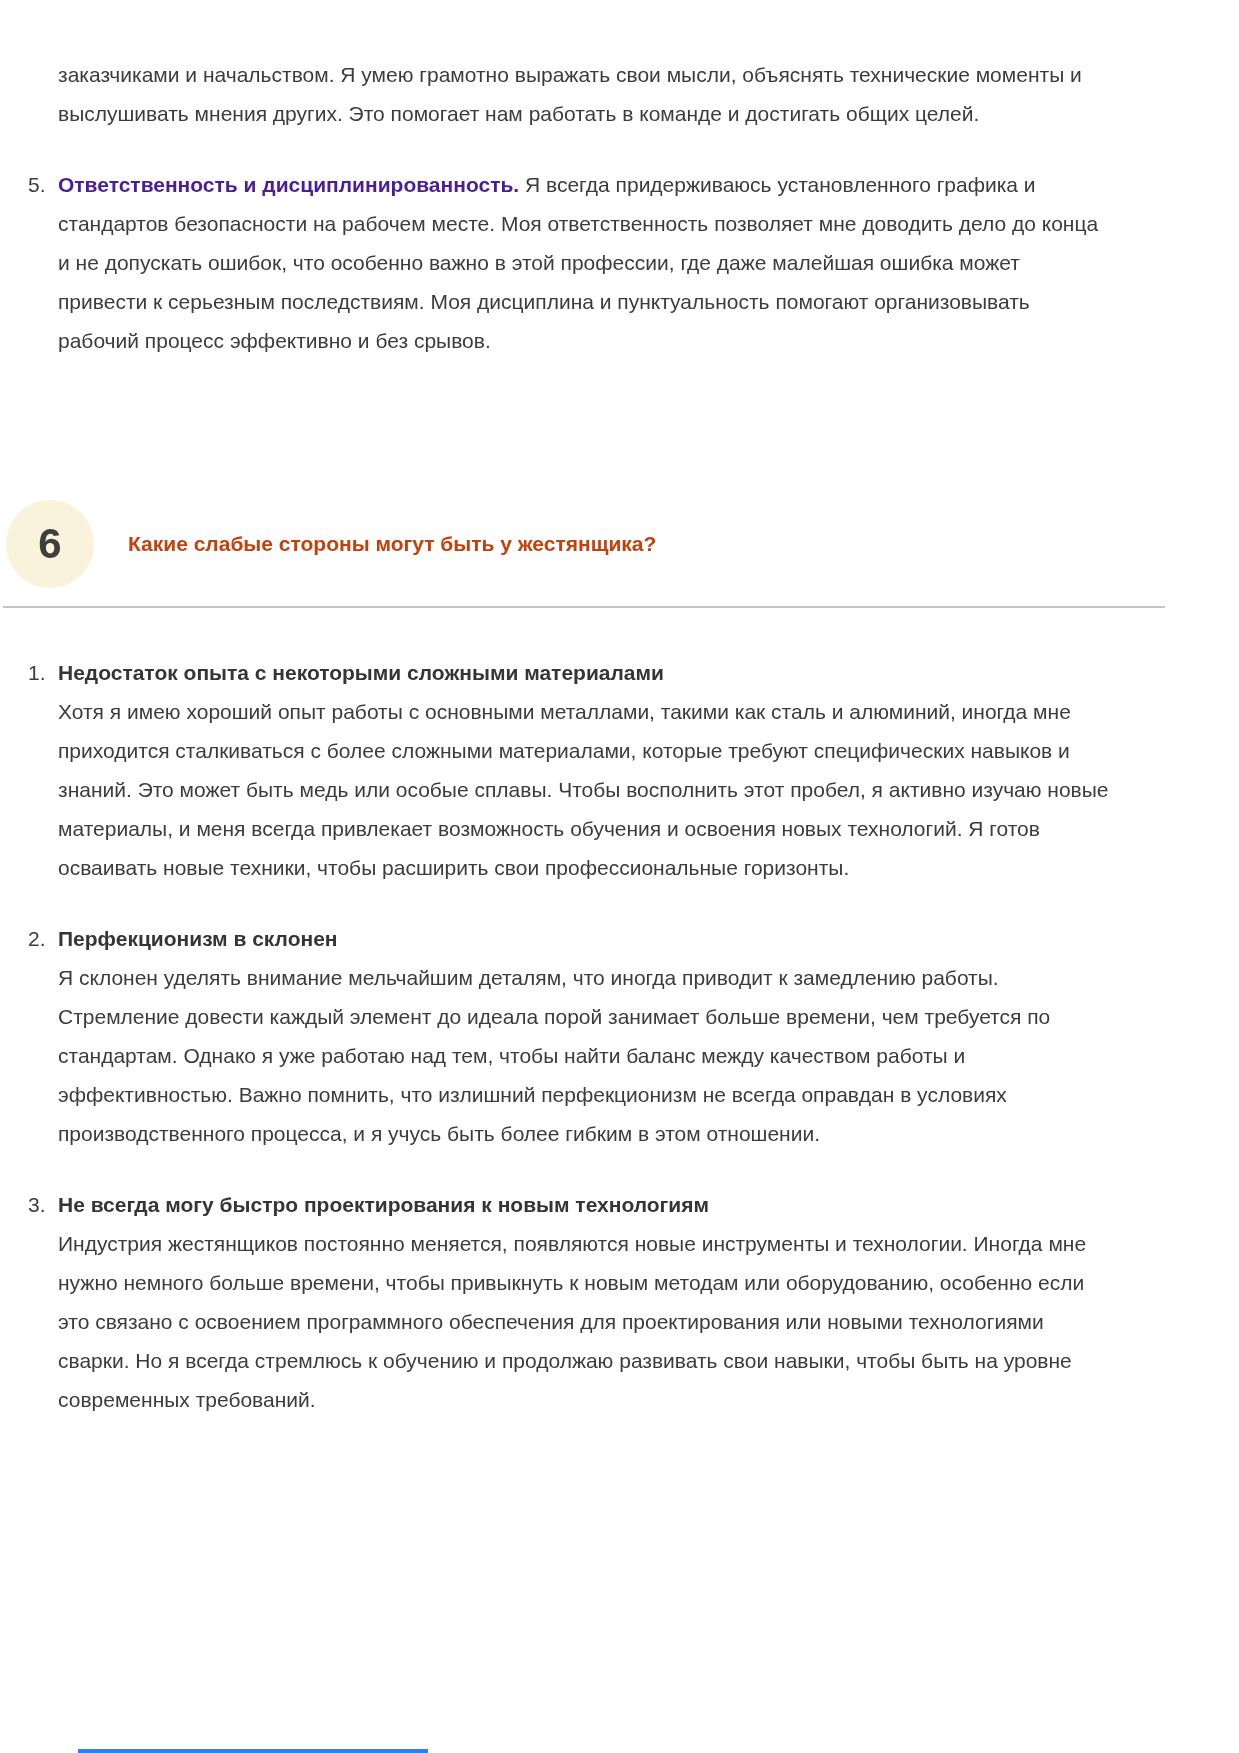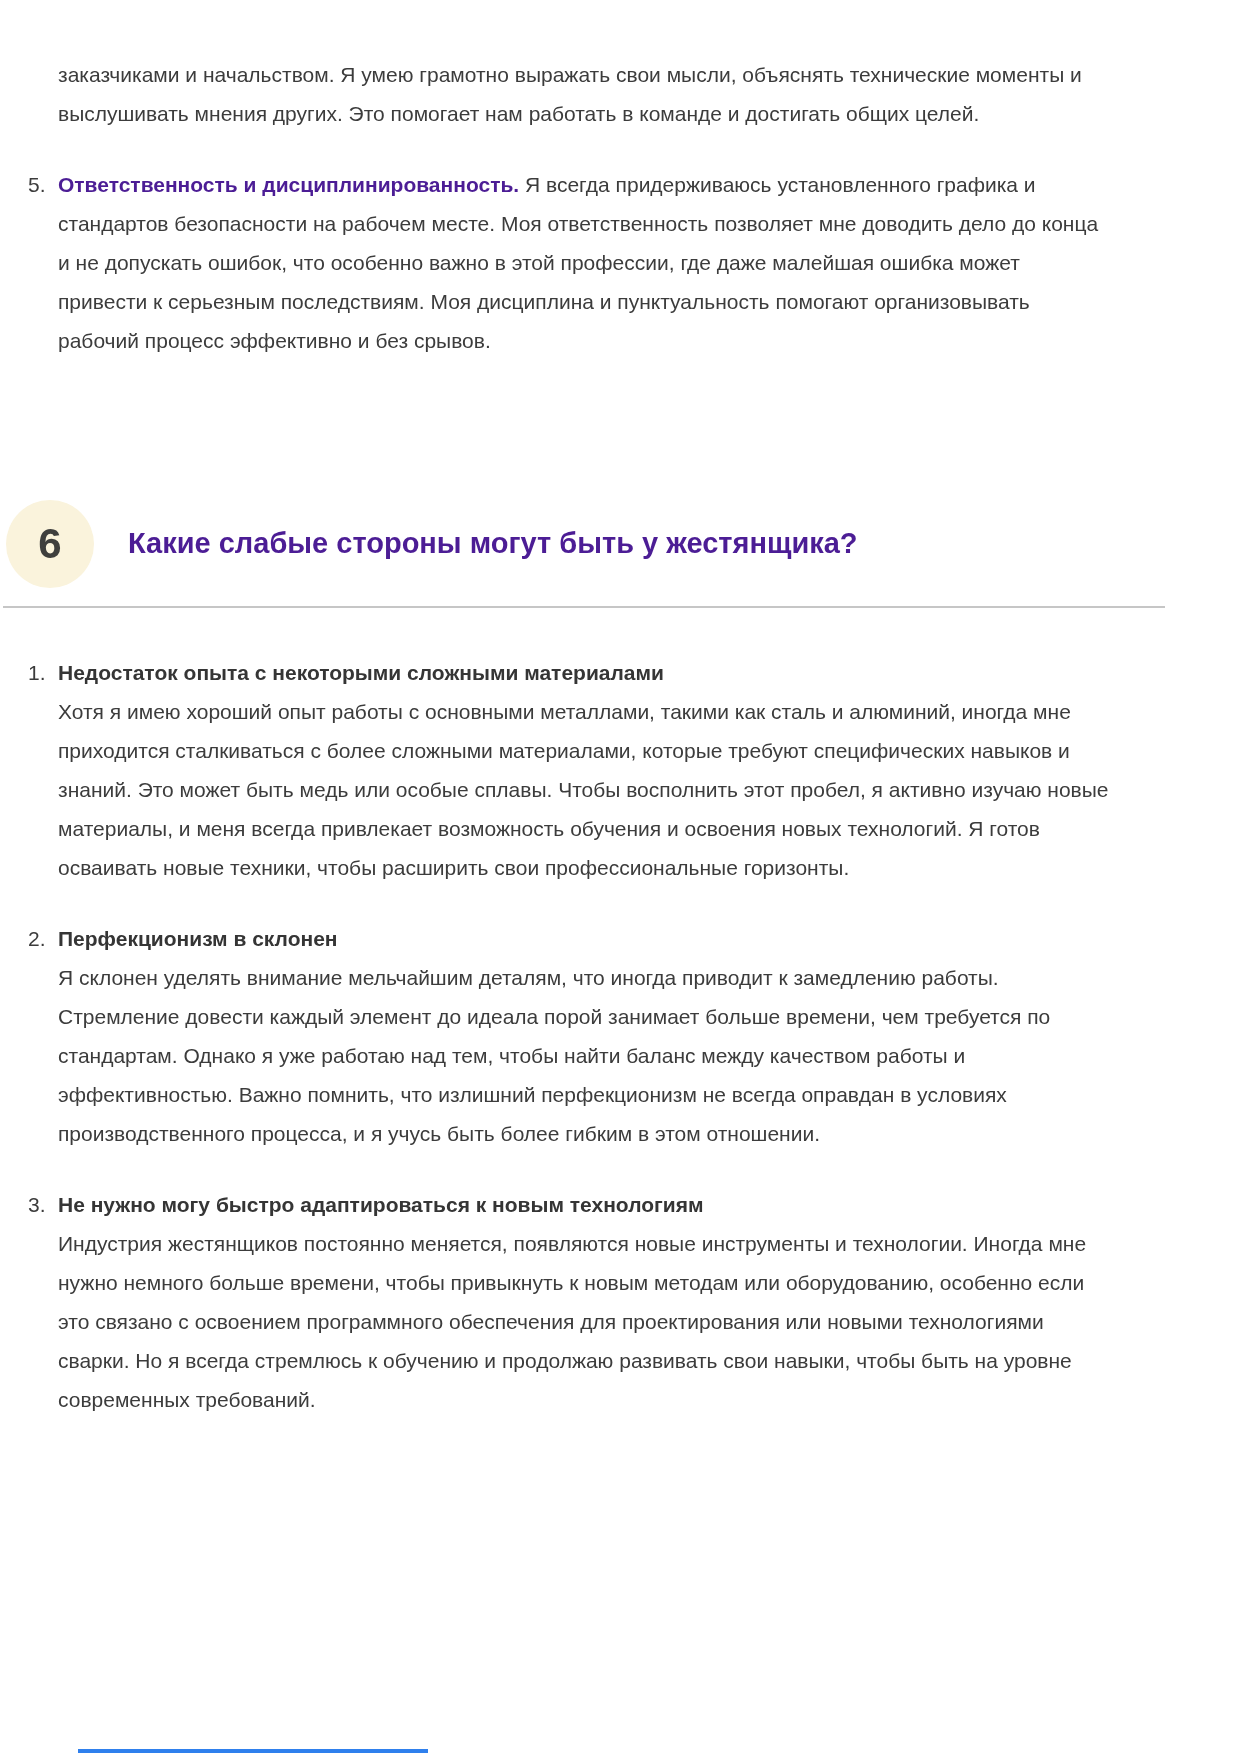--- a/index.html
+++ b/index.html
@@ -43,23 +43,23 @@
     background: #faf3dc;
     display: flex;
     align-items: center;
     justify-content: center;
     font-size: 42px;
     font-weight: 700;
     color: #3f3f3d;
     line-height: 1;
   }
   .section-title {
-    font-size: 29px;
+    font-size: 21px;
     font-weight: 700;
-    color: #4c1d95;
+    color: #c2410c;
     line-height: 1.3;
   }
   .divider {
     height: 2px;
     background: #c6c6c6;
     margin: 18px -55px 0 -55px;
   }
 
   .weaknesses-list { margin-top: 45px; }
   .weakness-item + .weakness-item { margin-top: 32px; }
@@ -102,21 +102,21 @@
     </div>
 
     <div class="list-item weakness-item">
       <span class="list-marker">2.</span>
       <p class="weakness-heading">Перфекционизм в склонен</p>
       <p class="weakness-body">Я склонен уделять внимание мельчайшим деталям, что иногда приводит к замедлению работы. Стремление довести каждый элемент до идеала порой занимает больше времени, чем требуется по стандартам. Однако я уже работаю над тем, чтобы найти баланс между качеством работы и эффективностью. Важно помнить, что излишний перфекционизм не всегда оправдан в условиях производственного процесса, и я учусь быть более гибким в этом отношении.</p>
     </div>
 
     <div class="list-item weakness-item">
       <span class="list-marker">3.</span>
-      <p class="weakness-heading">Не нужно могу быстро адаптироваться к новым технологиям</p>
+      <p class="weakness-heading">Не всегда могу быстро проектирования к новым технологиям</p>
       <p class="weakness-body">Индустрия жестянщиков постоянно меняется, появляются новые инструменты и технологии. Иногда мне нужно немного больше времени, чтобы привыкнуть к новым методам или оборудованию, особенно если это связано с освоением программного обеспечения для проектирования или новыми технологиями сварки. Но я всегда стремлюсь к обучению и продолжаю развивать свои навыки, чтобы быть на уровне современных требований.</p>
     </div>
 
   </div>
 
 </div>
 
 <div class="bottom-bar"></div>
 
 </body></html>

